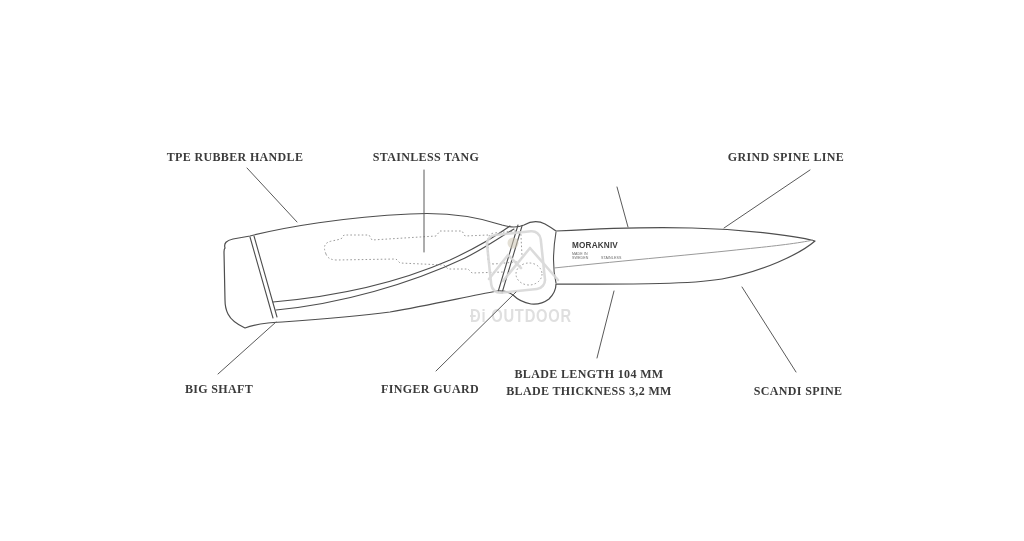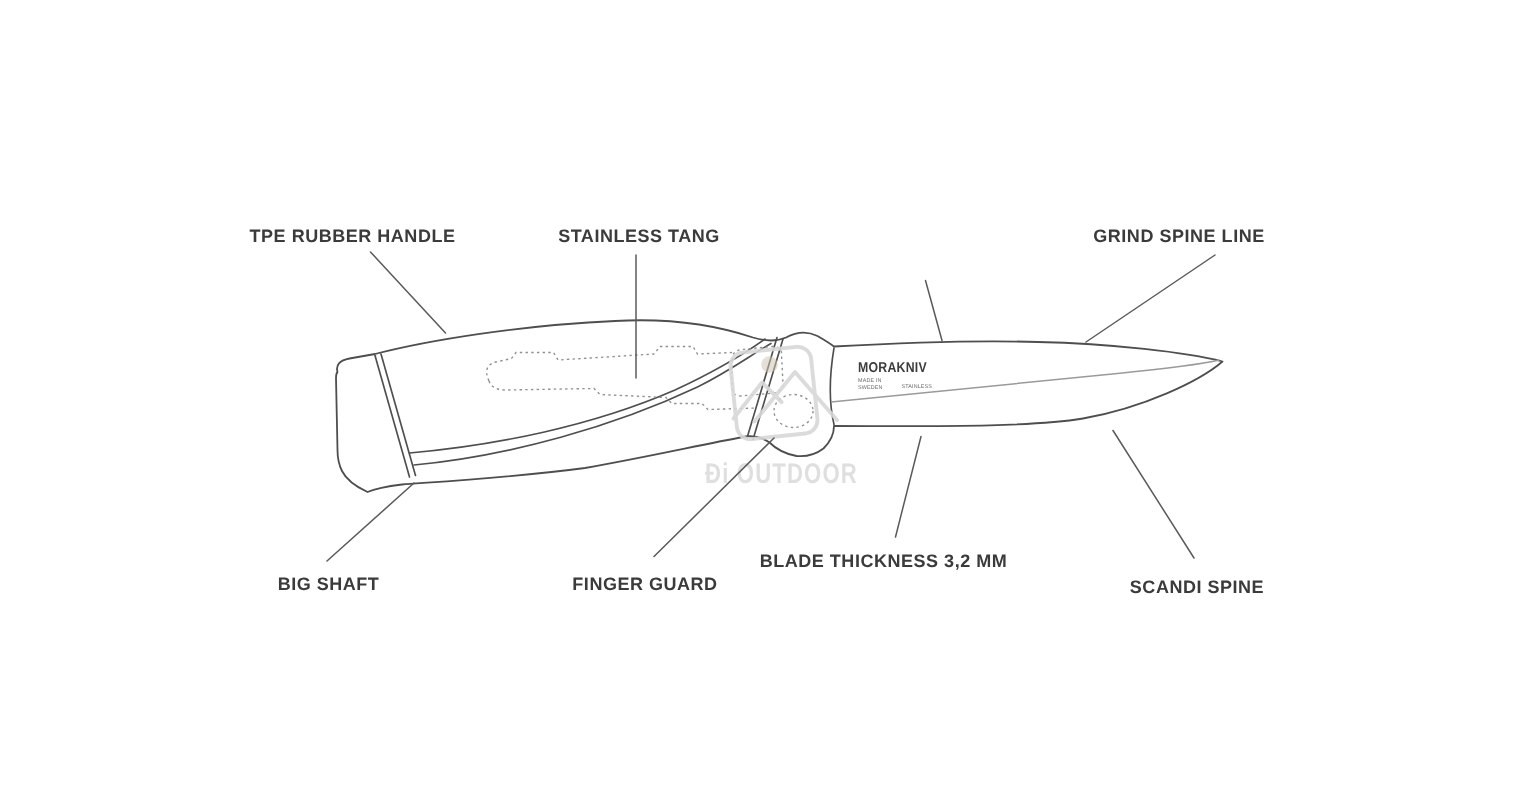--- a/index.html
+++ b/index.html
@@ -14,20 +14,21 @@
   .callout{
     position:absolute;
     transform:translateX(-50%);
     text-align:center;
     font-weight:bold;
     font-size:12px;
     line-height:17px;
     letter-spacing:0.35px;
     color:#3b3b3b;
     white-space:nowrap;
+    font-family:Liberation Serif, serif;
   }
   .callout span{display:block;}
   .brand-text{font-weight:bold;letter-spacing:0.2px;}
   .tiny-text{letter-spacing:0.1px;}
   .wm-text{font-weight:bold;letter-spacing:1px;}
 </style>
 </head>
 <body>
 
 <div id="stage">
@@ -122,20 +123,21 @@
 
   <div class="callout" style="left:219px;top:381px">
     <span>BIG SHAFT</span>
   </div>
 
   <div class="callout" style="left:430px;top:381px">
     <span>FINGER GUARD</span>
   </div>
 
   <div class="callout" style="left:589px;top:366px">
+    <span>BLADE LENGTH 104 MM</span>
     <span>BLADE THICKNESS 3,2 MM</span>
   </div>
 
   <div class="callout" style="left:798px;top:383px">
     <span>SCANDI SPINE</span>
   </div>
 
 </div>
 
 </body></html>

